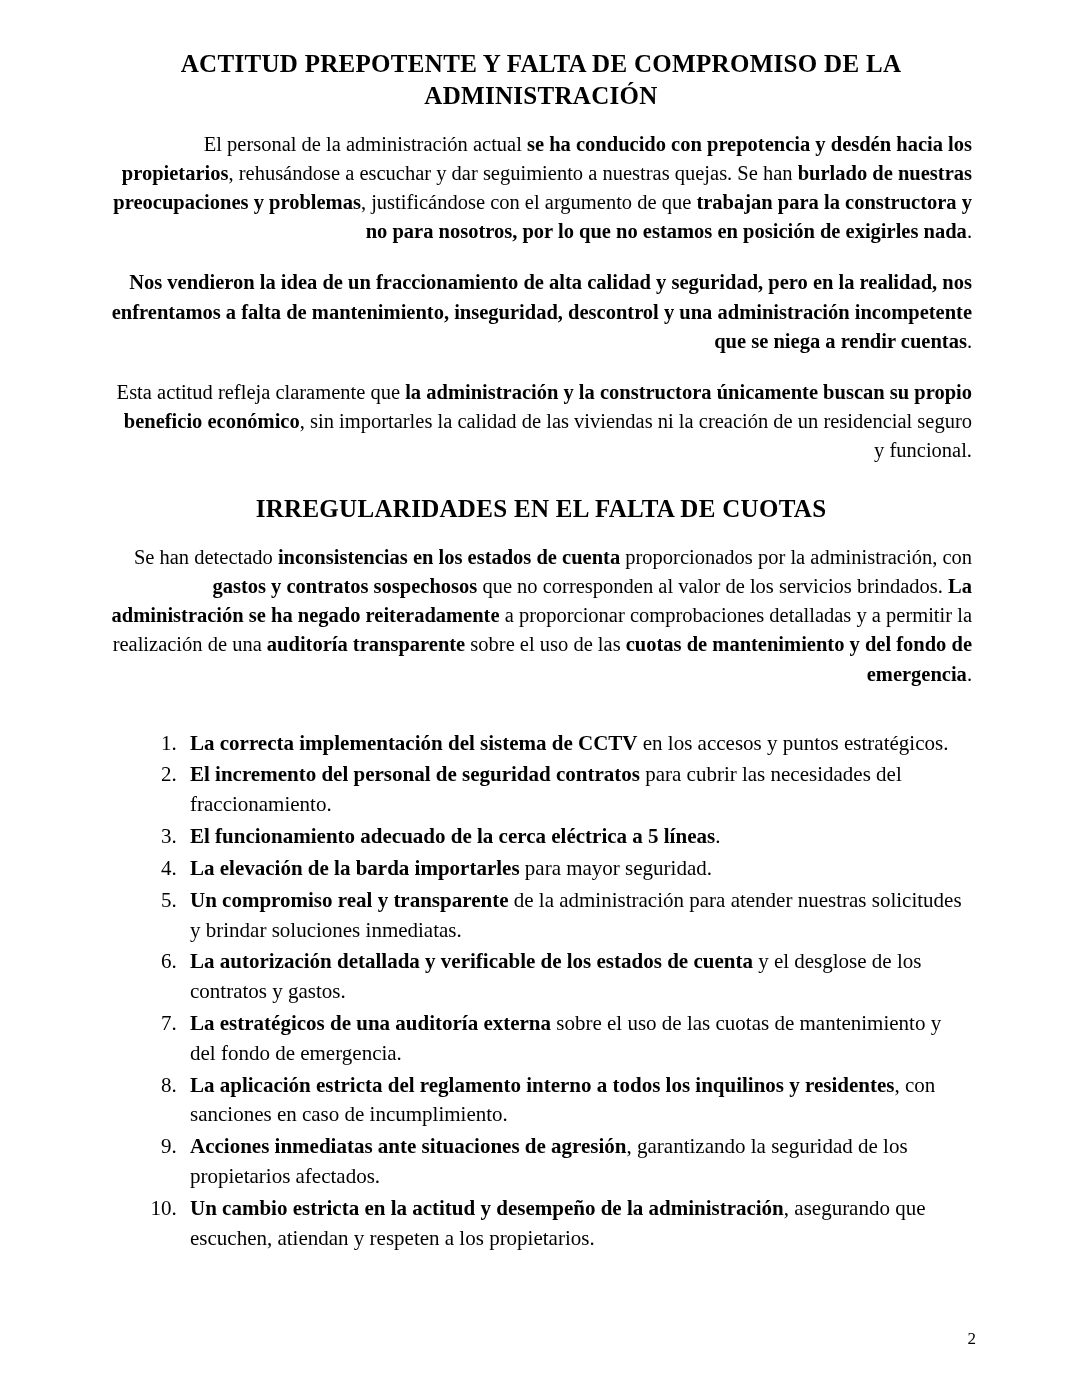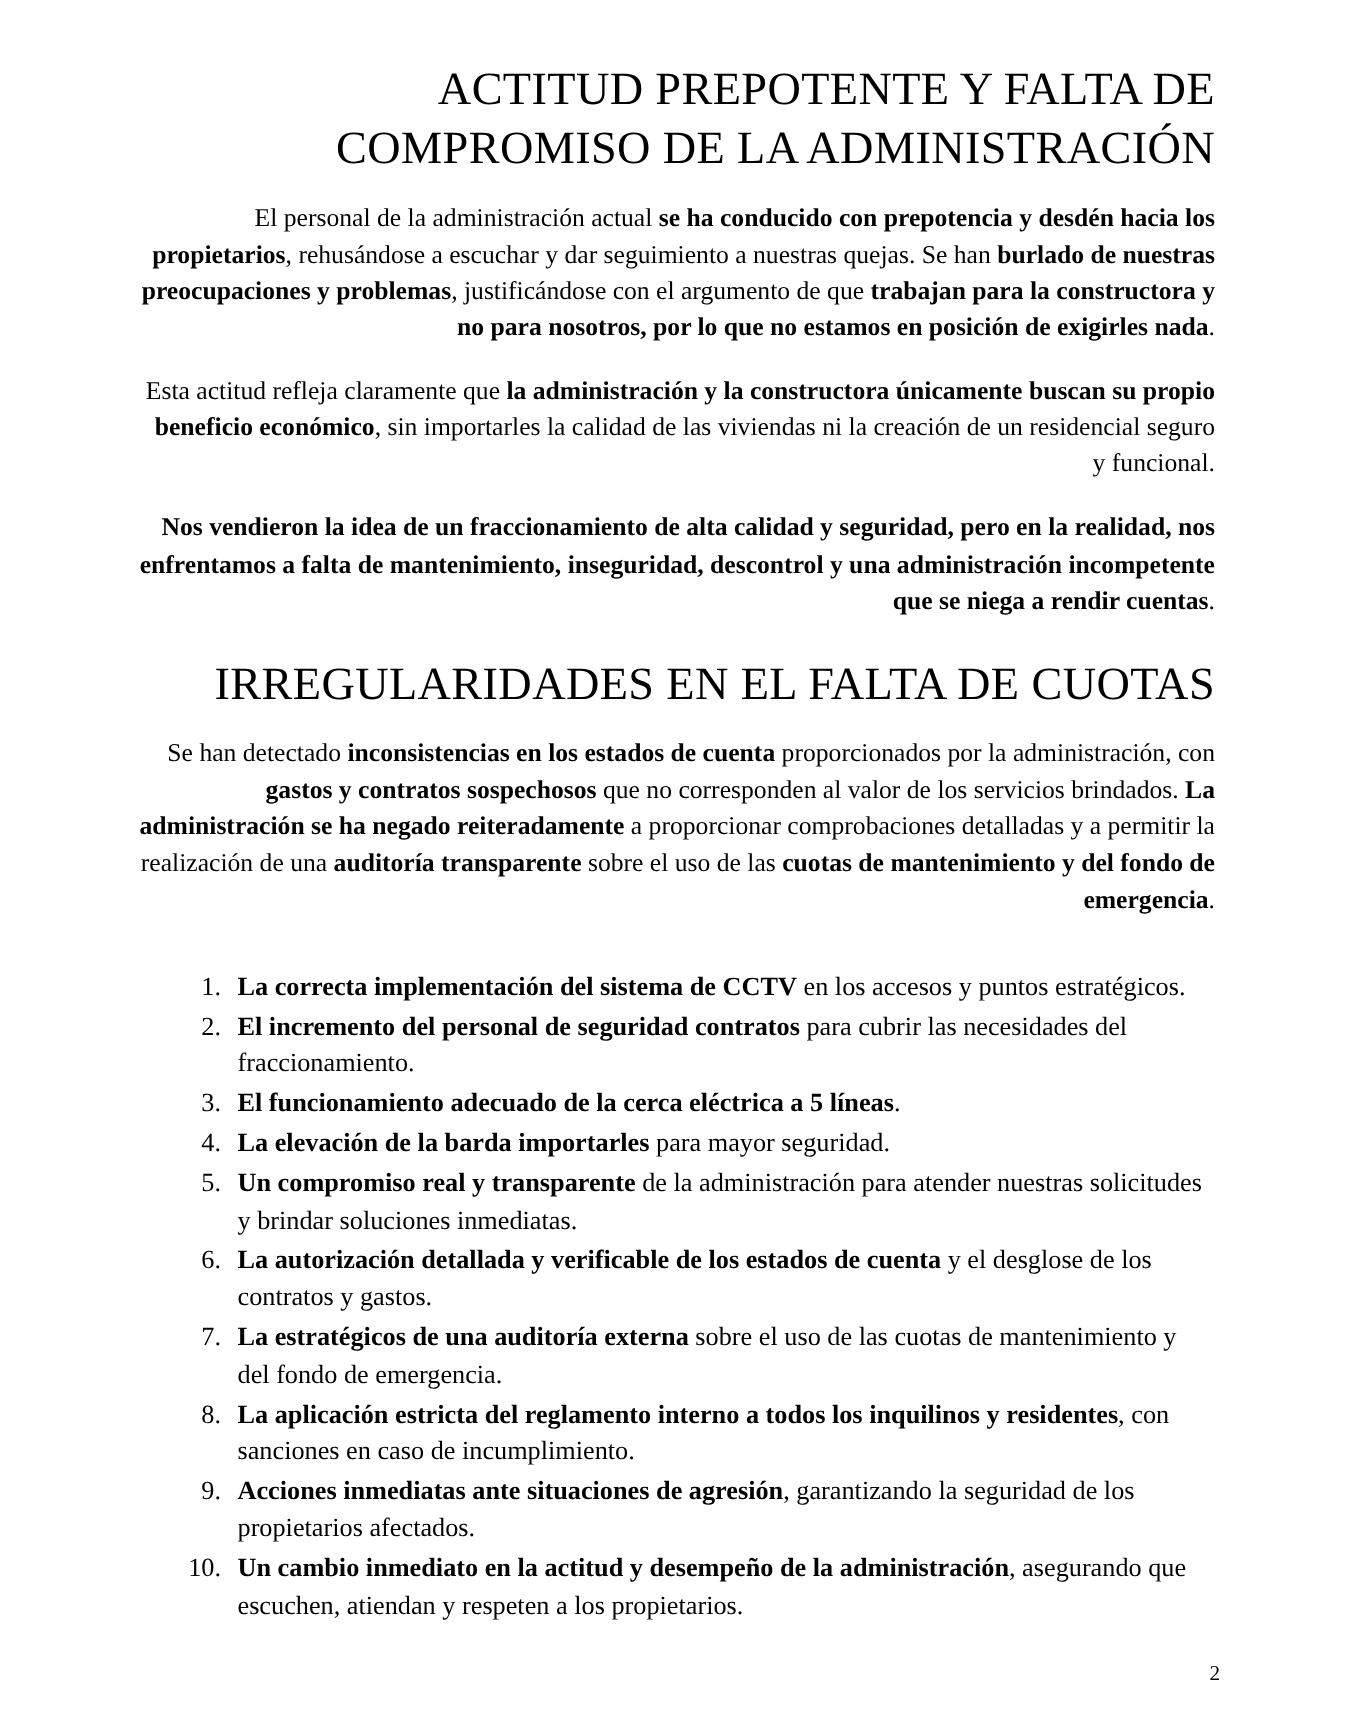--- a/index.html
+++ b/index.html
@@ -18,26 +18,26 @@
   .page {
     position: absolute;
     left: 0; top: 0;
     width: 1080px;
     height: 1375px;
     box-sizing: border-box;
     padding: 48px 108px 0 110px;
   }
   h1.doc-heading {
     font-family: "Liberation Serif", serif;
-    font-weight: normal;
-    font-size: 37px;
+    font-weight: bold;
+    font-size: 25px;
     line-height: 1.28;
     letter-spacing: 0.3px;
     margin: 0 0 18px 0;
-    text-align: right;
+    text-align: center;
   }
   p.para {
     font-size: 20.5px;
     line-height: 1.42;
     margin: 0 0 22px 0;
     text-align: right;
   }
   p.para b {
     font-weight: bold;
   }
@@ -65,39 +65,39 @@
   .sec-gap-2 { height: 10px; }
 </style>
 </head>
 <body>
 
 <div class="page">
 
   <h1 class="doc-heading">ACTITUD PREPOTENTE Y FALTA DE COMPROMISO DE LA ADMINISTRACIÓN</h1>
 
   <p class="para">El personal de la administración actual <b>se ha conducido con prepotencia y desdén hacia los propietarios</b>, rehusándose a escuchar y dar seguimiento a nuestras quejas. Se han <b>burlado de nuestras preocupaciones y problemas</b>, justificándose con el argumento de que <b>trabajan para la constructora y no para nosotros, por lo que no estamos en posición de exigirles nada</b>.</p>
+  <p class="para"><b>Nos vendieron la idea de un fraccionamiento de alta calidad y seguridad, pero en la realidad, nos enfrentamos a falta de mantenimiento, inseguridad, descontrol y una administración incompetente que se niega a rendir cuentas</b>.</p>
   <p class="para">Esta actitud refleja claramente que <b>la administración y la constructora únicamente buscan su propio beneficio económico</b>, sin importarles la calidad de las viviendas ni la creación de un residencial seguro y funcional.</p>
-  <p class="para"><b>Nos vendieron la idea de un fraccionamiento de alta calidad y seguridad, pero en la realidad, nos enfrentamos a falta de mantenimiento, inseguridad, descontrol y una administración incompetente que se niega a rendir cuentas</b>.</p>
 
   <div class="sec-gap-1"></div>
 
   <h1 class="doc-heading">IRREGULARIDADES EN EL FALTA DE CUOTAS</h1>
 
   <p class="para">Se han detectado <b>inconsistencias en los estados de cuenta</b> proporcionados por la administración, con <b>gastos y contratos sospechosos</b> que no corresponden al valor de los servicios brindados. <b>La administración se ha negado reiteradamente</b> a proporcionar comprobaciones detalladas y a permitir la realización de una <b>auditoría transparente</b> sobre el uso de las <b>cuotas de mantenimiento y del fondo de emergencia</b>.</p>
 
   <div class="sec-gap-2"></div>
 
 
   <ol class="demands">
       <li><b>La correcta implementación del sistema de CCTV</b> en los accesos y puntos estratégicos.</li>
       <li><b>El incremento del personal de seguridad contratos</b> para cubrir las necesidades del fraccionamiento.</li>
       <li><b>El funcionamiento adecuado de la cerca eléctrica a 5 líneas</b>.</li>
       <li><b>La elevación de la barda importarles</b> para mayor seguridad.</li>
       <li><b>Un compromiso real y transparente</b> de la administración para atender nuestras solicitudes y brindar soluciones inmediatas.</li>
       <li><b>La autorización detallada y verificable de los estados de cuenta</b> y el desglose de los contratos y gastos.</li>
       <li><b>La estratégicos de una auditoría externa</b> sobre el uso de las cuotas de mantenimiento y del fondo de emergencia.</li>
       <li><b>La aplicación estricta del reglamento interno a todos los inquilinos y residentes</b>, con sanciones en caso de incumplimiento.</li>
       <li><b>Acciones inmediatas ante situaciones de agresión</b>, garantizando la seguridad de los propietarios afectados.</li>
-      <li><b>Un cambio inmediato en la actitud y desempeño de la administración</b>, asegurando que escuchen, atiendan y respeten a los propietarios.</li>
+      <li><b>Un cambio estricta en la actitud y desempeño de la administración</b>, asegurando que escuchen, atiendan y respeten a los propietarios.</li>
     </ol>
 
   <div class="page-number">2</div>
 </div>
 
 </body></html>

